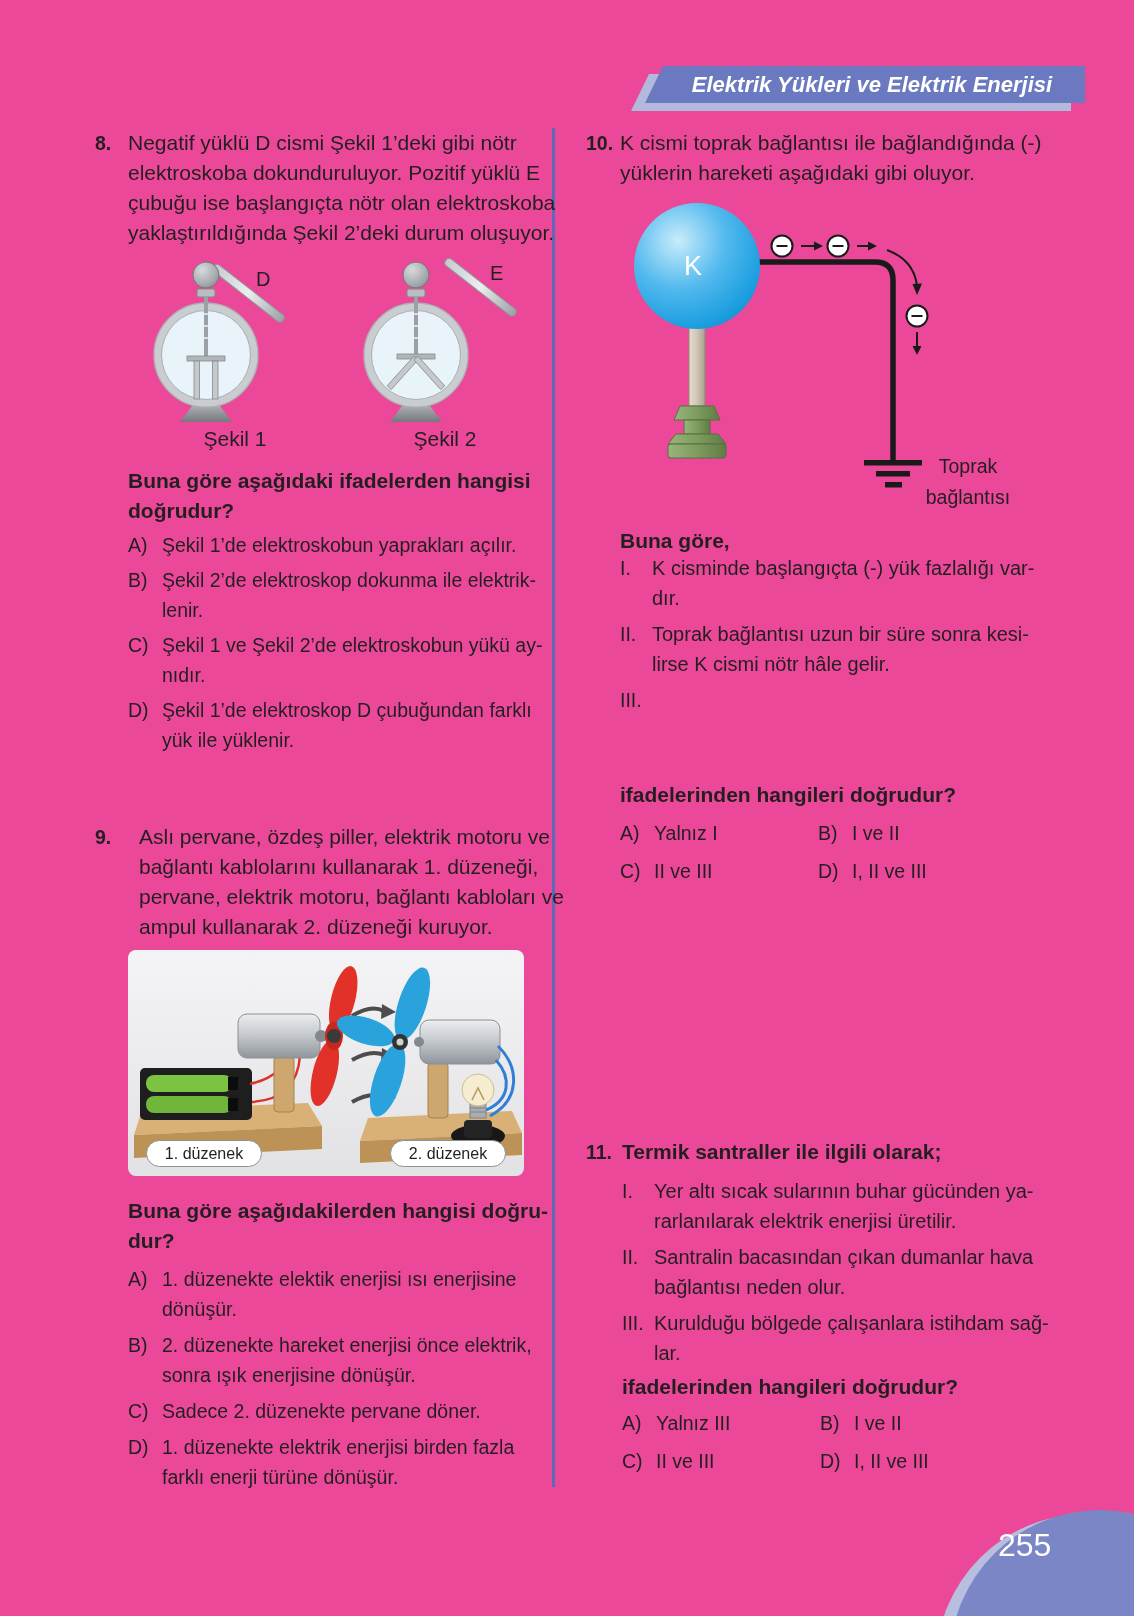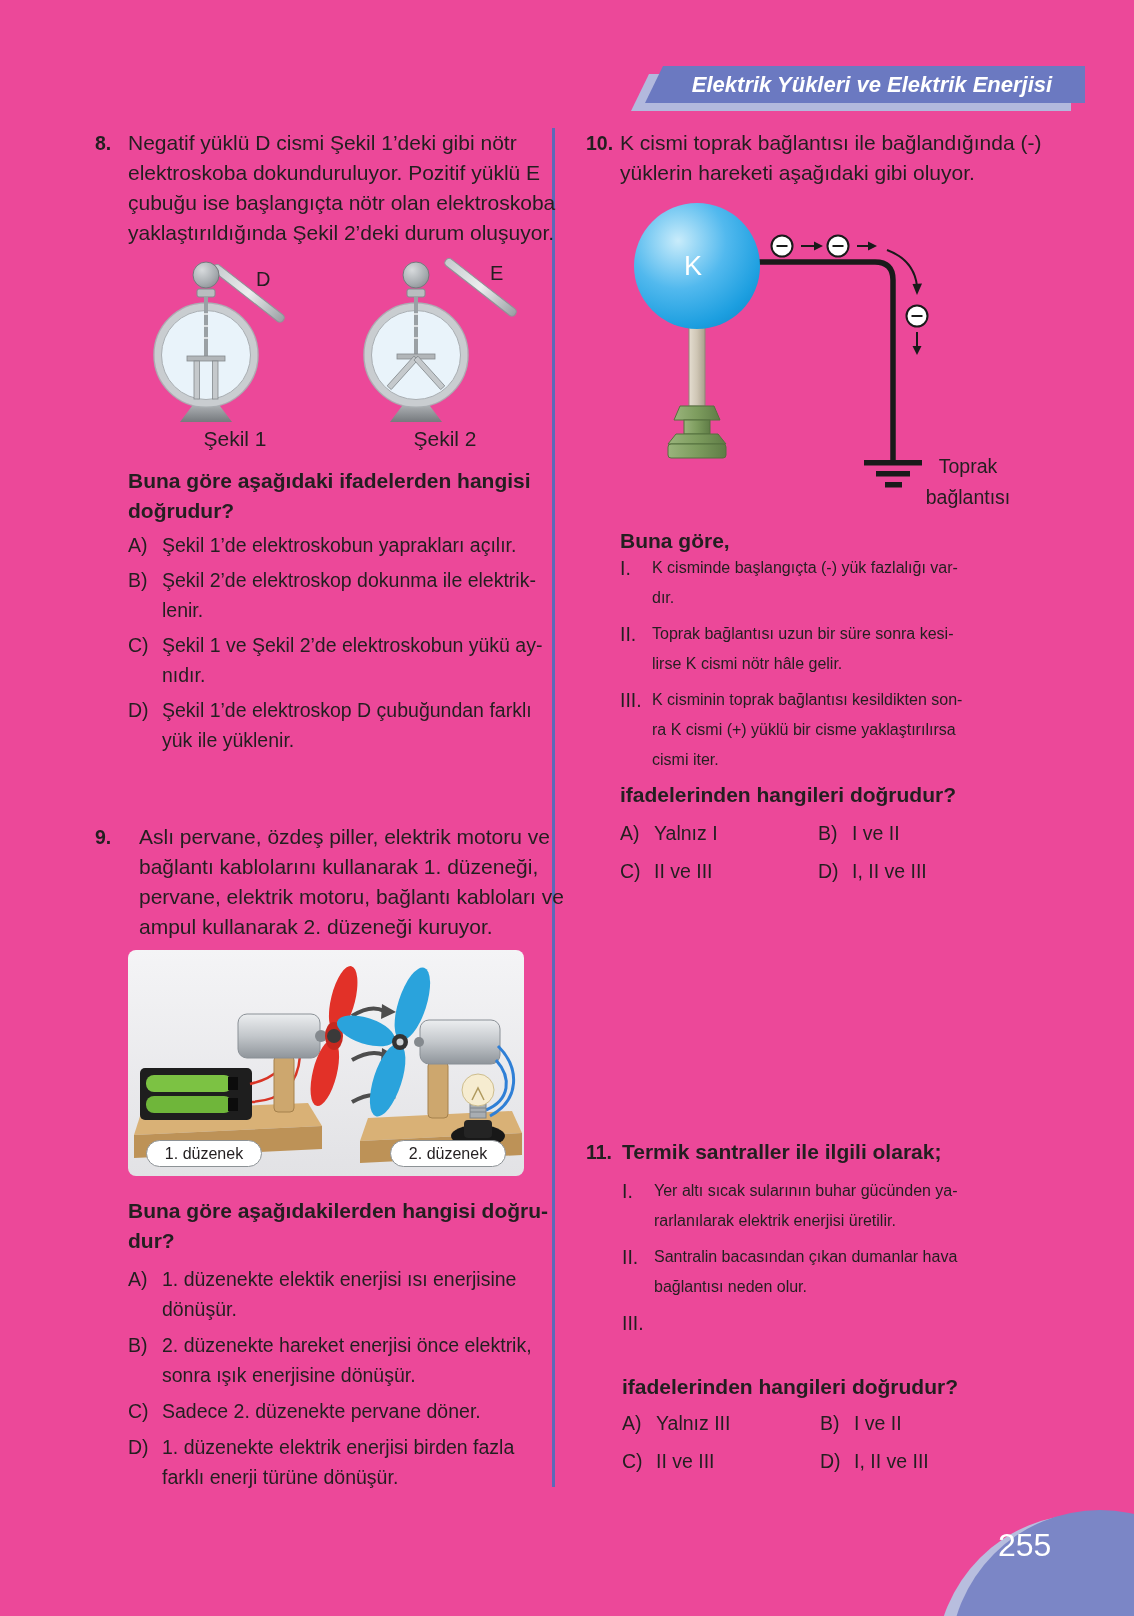--- a/index.html
+++ b/index.html
@@ -34,21 +34,21 @@
 
   .opt { display:flex; margin-bottom:5px; }
   .opt .letter { flex:0 0 34px; font-size:19.5px; line-height:30px; }
   .opt .otext { font-size:19.5px; line-height:30px; white-space:pre-line; }
 
   .optgrid { display:grid; grid-template-columns:198px auto; row-gap:8px; }
   .optgrid .opt { margin-bottom:0; }
 
   .item { display:flex; margin-bottom:6px; }
   .item .rn { flex:0 0 32px; font-size:19.5px; line-height:30px; }
-  .item .itext { font-size:16px; line-height:30px; white-space:pre-line; }
+  .item .itext { font-size:20px; line-height:30px; white-space:pre-line; }
 
   .pill {
     position:absolute; width:114px; height:25px; background:#ffffff;
     border:1.5px solid #8d9296; border-radius:14px; font-size:16px;
     line-height:25px; text-align:center; color:#231f20;
   }
 
   .blob-light { left:936px; top:1514px; width:300px; height:300px; border-radius:50%; background:#b8bede; }
   .blob { left:950px; top:1510px; width:300px; height:300px; border-radius:50%; background:#7b86c6; }
   .pageno { left:998px; top:1527px; width:50px; text-align:center; color:#ffffff; font-size:32px; }
@@ -359,23 +359,20 @@
       <div class="itext">K cisminde başlangıçta (-) yük fazlalığı var-
 dır.</div>
     </div>
     <div class="item">
       <span class="rn">II.</span>
       <div class="itext">Toprak bağlantısı uzun bir süre sonra kesi-
 lirse K cismi nötr hâle gelir.</div>
     </div>
     <div class="item">
       <span class="rn">III.</span>
-      <div class="itext">K cisminin toprak bağlantısı kesildikten son-
-ra K cismi (+) yüklü bir cisme yaklaştırılırsa
-cismi iter.</div>
     </div>
   </div>
 
   <div class="abs txt bold" style="left:620px; top:780px;">ifadelerinden hangileri doğrudur?</div>
 
   <div class="abs optgrid" style="left:620px; top:818px; width:440px;">
     <div class="opt">
       <span class="letter">A)</span>
       <div class="otext">Yalnız I</div>
     </div>
@@ -402,20 +399,22 @@
       <div class="itext">Yer altı sıcak sularının buhar gücünden ya-
 rarlanılarak elektrik enerjisi üretilir.</div>
     </div>
     <div class="item">
       <span class="rn">II.</span>
       <div class="itext">Santralin bacasından çıkan dumanlar hava
 bağlantısı neden olur.</div>
     </div>
     <div class="item">
       <span class="rn">III.</span>
+      <div class="itext">Kurulduğu bölgede çalışanlara istihdam sağ-
+lar.</div>
     </div>
   </div>
 
   <div class="abs txt bold" style="left:622px; top:1372px;">ifadelerinden hangileri doğrudur?</div>
 
   <div class="abs optgrid" style="left:622px; top:1408px; width:440px;">
     <div class="opt">
       <span class="letter">A)</span>
       <div class="otext">Yalnız III</div>
     </div>

